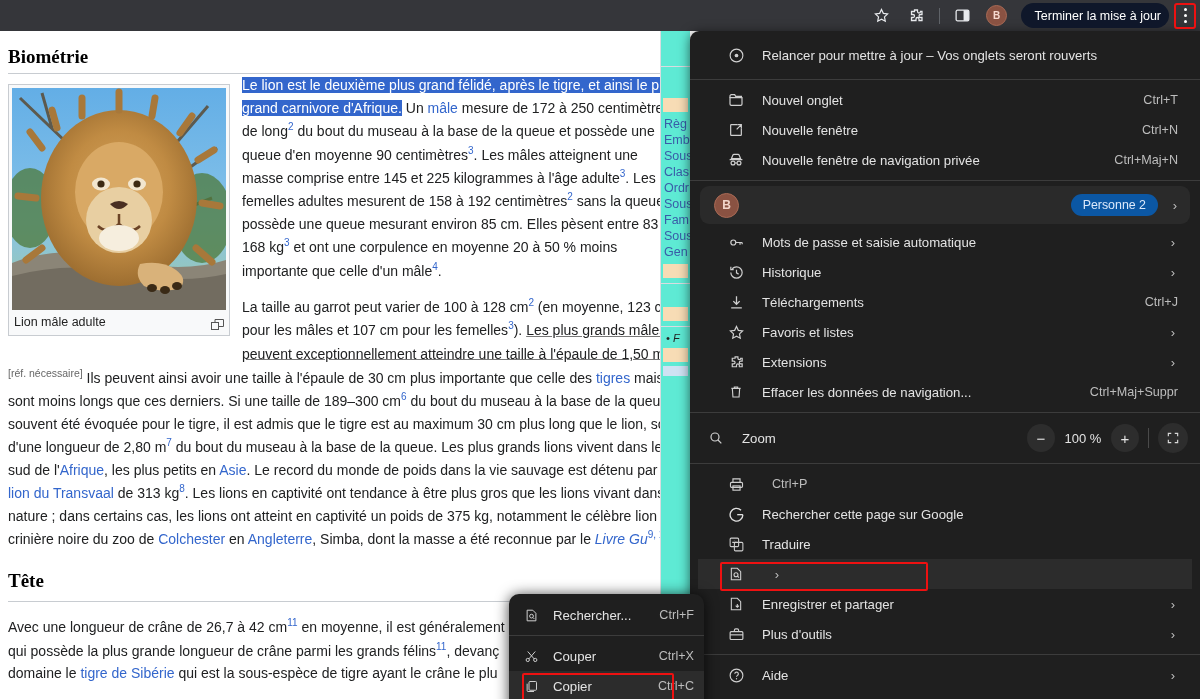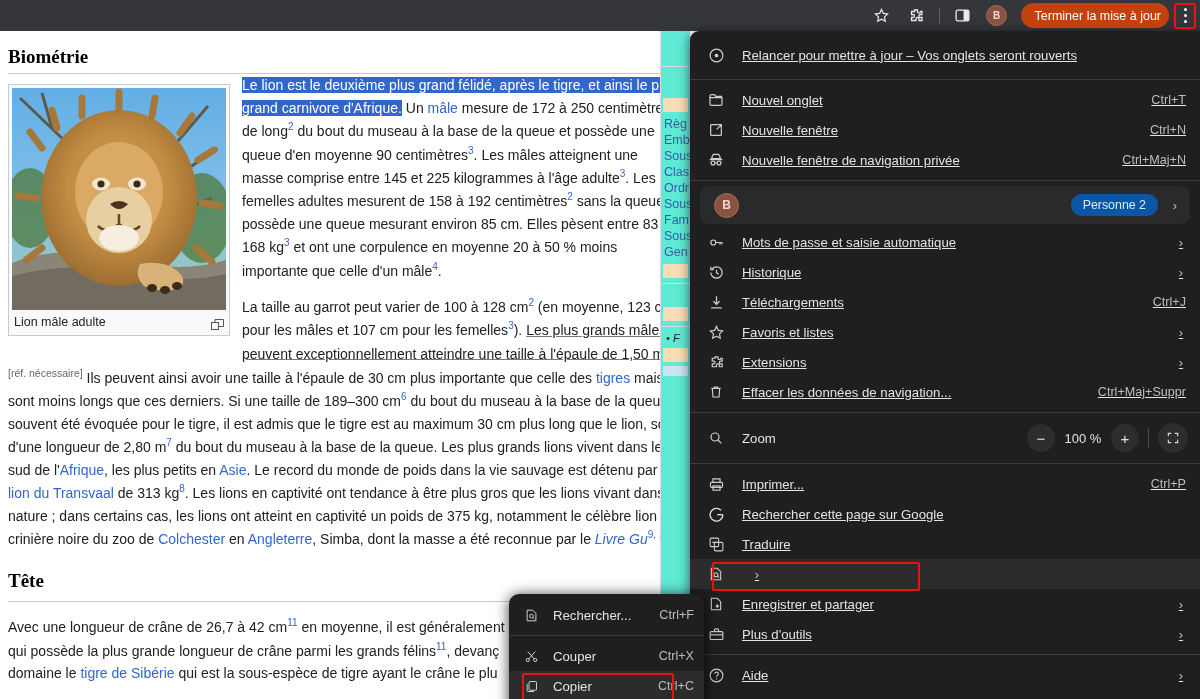--- a/index.html
+++ b/index.html
@@ -27,21 +27,21 @@
     color: #e8eaed; cursor: pointer;
   }
   .tb-sep { width:1px; height:16px; background:#5f6368; margin:0 6px; }
   .avatar-b {
     width:21px; height:21px; border-radius:50%;
     background:#8a5242; color:#f7d9cf; font-size:10px; font-weight:bold;
     display:flex; align-items:center; justify-content:center;
     border: 1px solid #a96a55;
   }
   .update-pill {
-    height: 25px; border-radius: 13px; background:#c2410c;
+    height: 25px; border-radius: 13px; background:#0f172a;
     color:#ffffff; font-size:12.5px; display:flex; align-items:center;
     padding: 0 8px 0 14px; margin-left:7px; margin-right: 4px; white-space:nowrap;
   }
   .kebab {
     width: 18px; height: 22px; display:flex; flex-direction:column;
     align-items:center; justify-content:center; gap:3px; margin-left:3px;
     outline: 2px solid #ee1111; outline-offset: 0px; border-radius:1px;
   }
   .kebab i { display:block; width:3px; height:3px; border-radius:50%; background:#fff; }
 
@@ -97,21 +97,21 @@
     position:absolute; top:31px; left:690px; width:510px; height:668px;
     background:#1f1f1f; color:#e3e3e3;
     border-radius: 9px 0 0 0;
     padding: 5px 0 0 0;
     font-size: 13.2px;
     box-shadow: 0 2px 12px rgba(0,0,0,.6);
     overflow:hidden;
   }
   .mi {
     height: 30px; display:flex; align-items:center;
-    padding: 0 14px 0 0; margin: 0 0px; cursor:pointer; position:relative;text-decoration:underline;
+    padding: 0 14px 0 12px; margin: 0 8px; cursor:pointer; position:relative;
   }
   .mi .ic {
     width: 52px; min-width:52px; display:flex; align-items:center; justify-content:center;
     color:#c7c7c7;
   }
   .mi .lb { flex: 1; color:#e3e3e3; white-space:nowrap; }
   .mi .sc { color:#bdbdbd; font-size:12.6px; white-space:nowrap; margin-left: 10px; }
   .mi .ch { color:#bdbdbd; font-size:13px; margin-left:10px; width:10px; text-align:center;}
   .msep { height:1px; background:#3c3c3c; margin: 5px 0; }
   .mi.first { height: 38px; }
@@ -461,21 +461,20 @@
     <div class="msep"></div>
 
     <div class="mi">
       <span class="ic">
         <svg width="17" height="17" viewBox="0 0 24 24" fill="none" stroke="#cfcfcf" stroke-width="1.6">
             <path d="M7 9V4h10v5"></path>
             <rect x="3.5" y="9" width="17" height="7" rx="1.5"></rect>
             <rect x="7" y="14" width="10" height="6"></rect>
           </svg>
       </span>
-      <span class="lb">Imprimer...</span>
       <span class="sc">Ctrl+P</span>
     </div>
 
     <div class="mi">
       <span class="ic">
         <svg width="17" height="17" viewBox="0 0 24 24" fill="none" stroke="#e0e0e0" stroke-width="1.9">
             <path d="M21 12.2A9 9 0 1118.4 6"></path>
             <path d="M21 12.2h-8"></path>
           </svg>
       </span>

